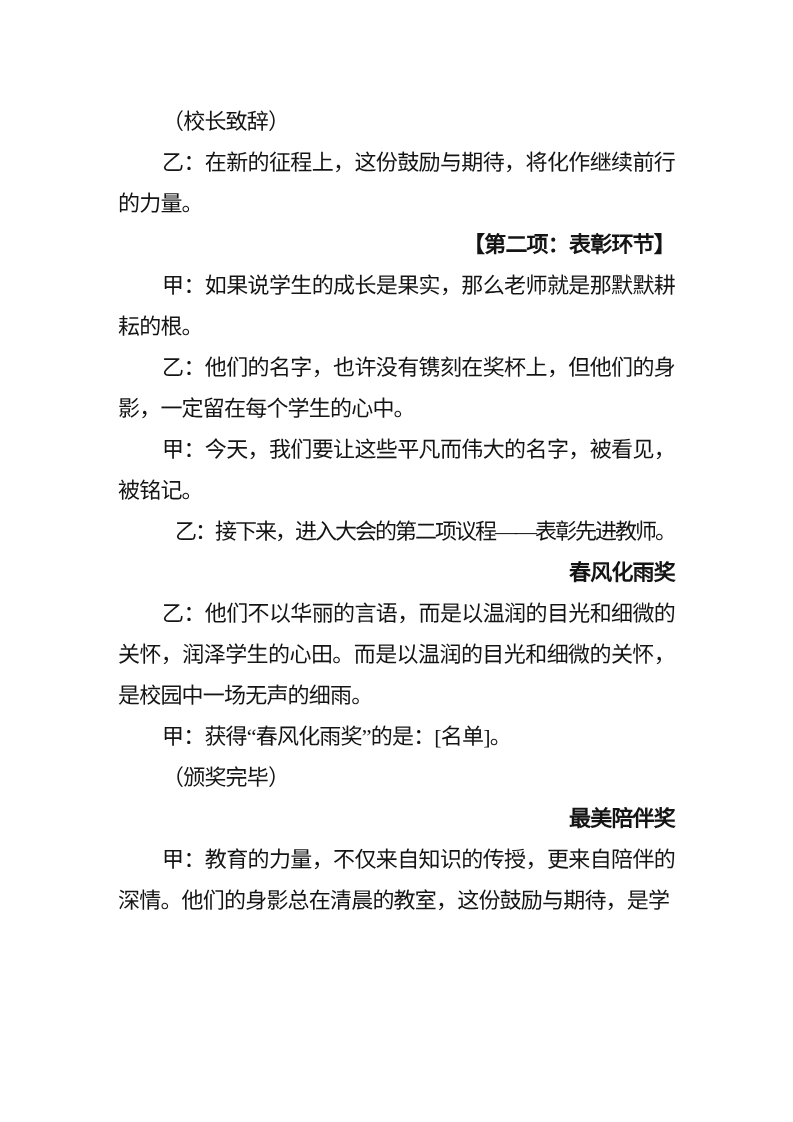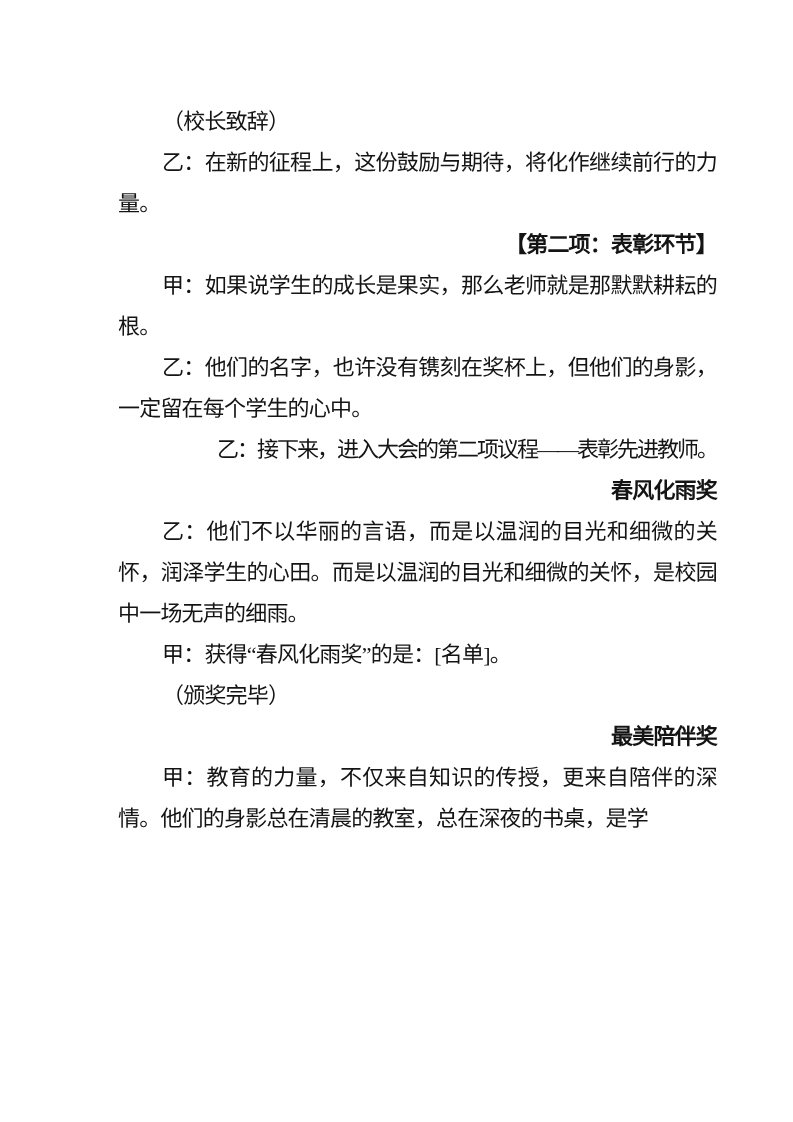--- a/index.html
+++ b/index.html
@@ -7,21 +7,21 @@
     padding: 0;
     background: #ffffff;
   }
   .page {
     position: relative;
     box-sizing: border-box;
     width: 793px;
     height: 982px;
     background: #ffffff;
     color: #141414;
-    padding: 101px 76px 0 118px;
+    padding: 101px 118px 0 118px;
     overflow: hidden;
     font-family: "Liberation Serif", serif;
     border-radius: 11px;
   }
   .page p {
     margin: 0;
     padding: 0;
     font-size: 22px;
     line-height: 41px;
     letter-spacing: -0.8px;
@@ -42,20 +42,21 @@
 </style>
 </head>
 <body>
 
 <div class="page">
   <p class="stage">（校长致辞）</p>
   <p class="para">乙：在新的征程上，这份鼓励与期待，将化作继续前行的力量。</p>
   <p class="heading">【第二项：表彰环节】</p>
   <p class="para">甲：如果说学生的成长是果实，那么老师就是那默默耕耘的根。</p>
   <p class="para">乙：他们的名字，也许没有镌刻在奖杯上，但他们的身影，一定留在每个学生的心中。</p>
+  <p class="para">甲：今天，我们要让这些平凡而伟大的名字，被看见，被铭记。</p>
   <p class="para fit">乙：接下来，进入大会的第二项议程——表彰先进教师。</p>
   <p class="heading">春风化雨奖</p>
   <p class="para">乙：他们不以华丽的言语，而是以温润的目光和细微的关怀，润泽学生的心田。而是以温润的目光和细微的关怀，是校园中一场无声的细雨。</p>
   <p class="para">甲：获得“春风化雨奖”的是：[名单]。</p>
   <p class="stage">（颁奖完毕）</p>
   <p class="heading">最美陪伴奖</p>
-  <p class="para">甲：教育的力量，不仅来自知识的传授，更来自陪伴的深情。他们的身影总在清晨的教室，总在深夜的书桌，是学</p>
+  <p class="para">甲：教育的力量，不仅来自知识的传授，更来自陪伴的深情。他们的身影总在清晨的教室，这份鼓励与期待，是学</p>
 </div>
 
 </body></html>

